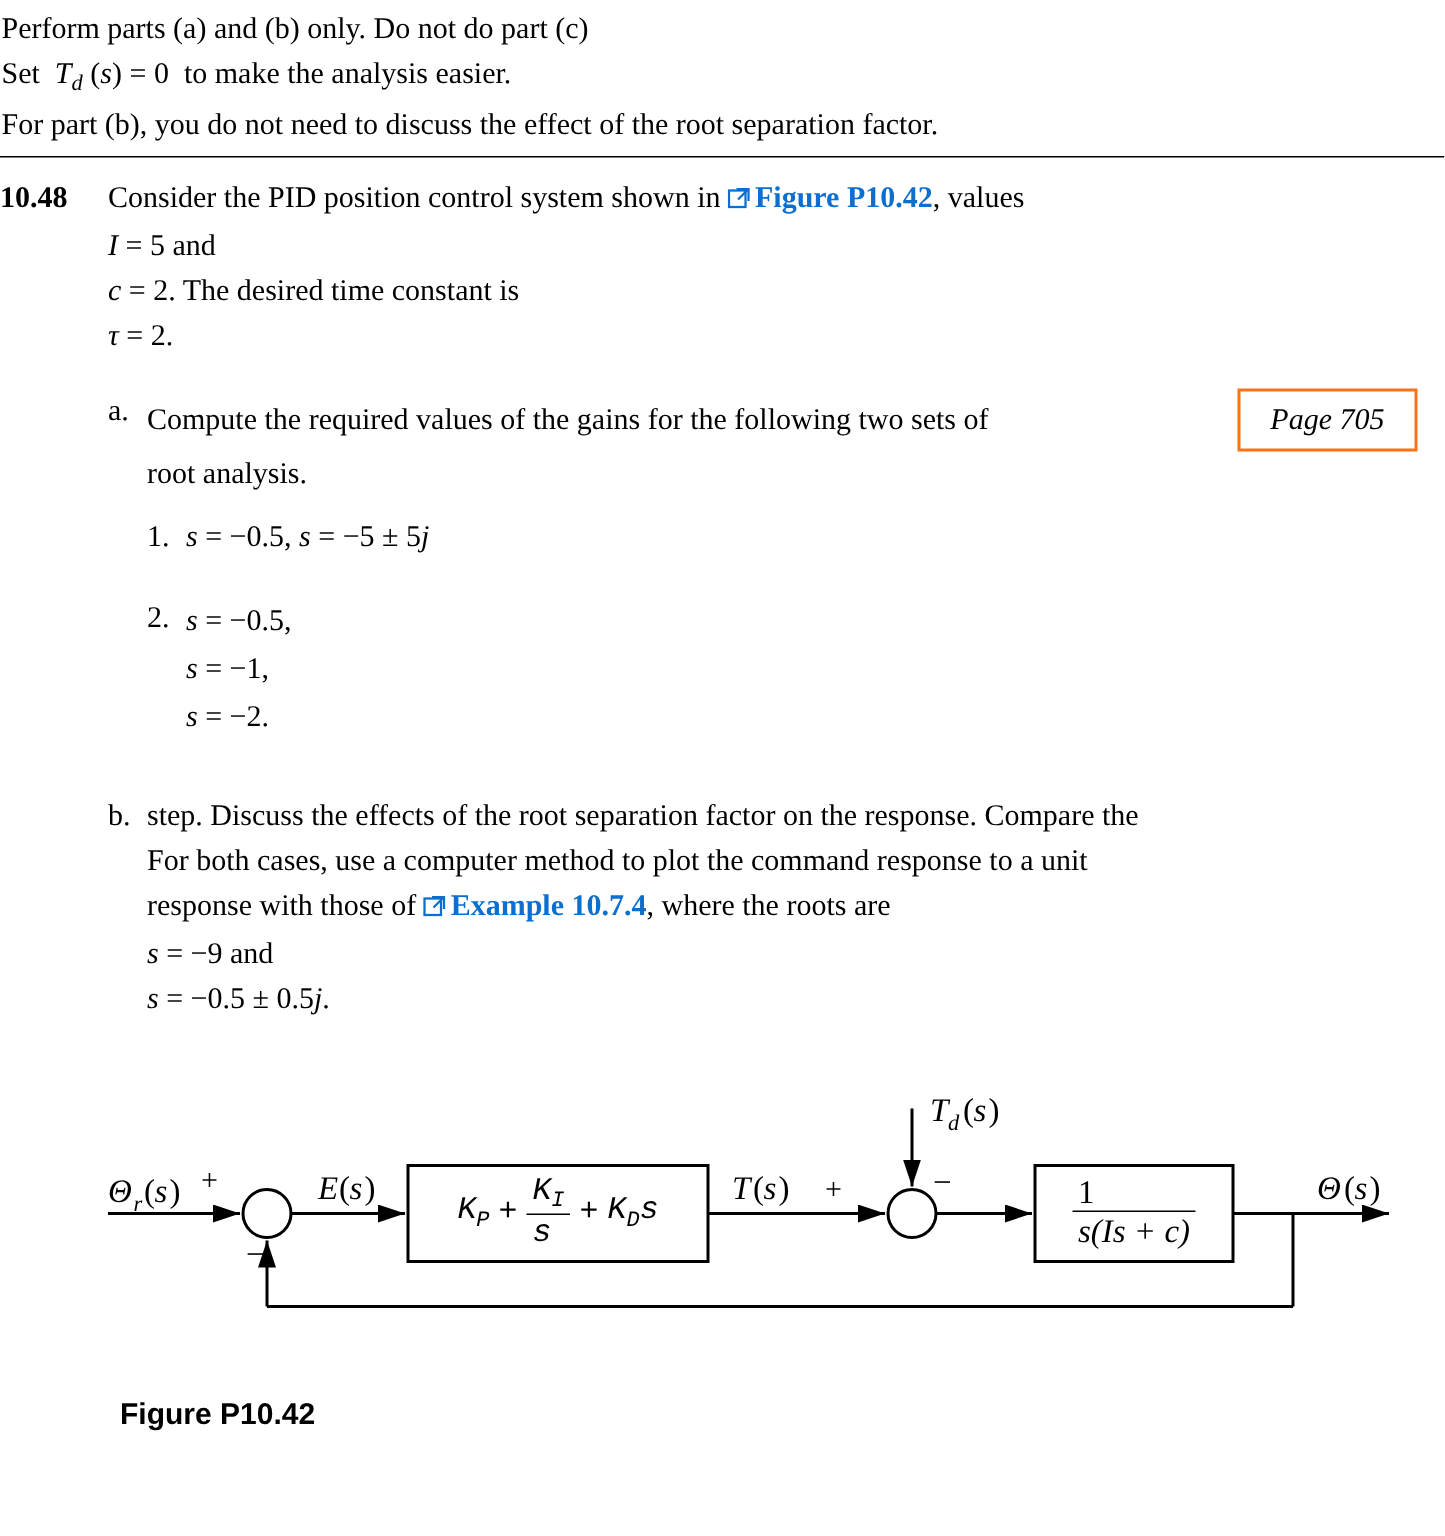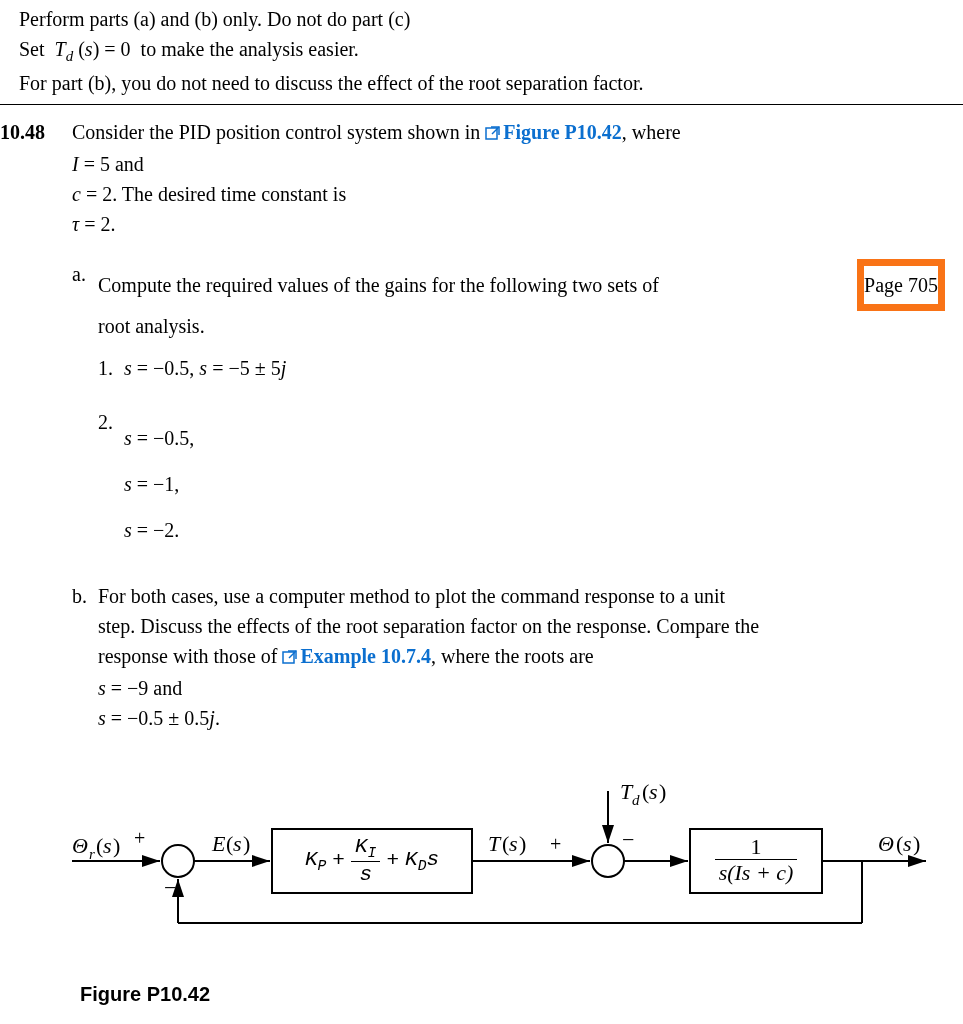--- a/index.html
+++ b/index.html
@@ -6,21 +6,21 @@
     font-family: Georgia, 'Times New Roman', serif;
     font-size: 20px;
     line-height: 1.5;
     color: #000;
     background: #fff;
     margin: 0;
     padding: 0;
     width: 963px;
   }
   .intro {
-    padding: 4px 8px 6px 19px;
+    padding: 4px 8px 6px 1px;
     border-bottom: 1px solid #000;
   }
   .problem {
     display: flex;
     align-items: flex-start;
     padding: 12px 8px 8px 0;
   }
   .problem-number {
     font-weight: bold;
     width: 72px;
@@ -66,25 +66,26 @@
   }
   .letter-label {
     width: 26px;
     flex: 0 0 26px;
   }
   .letter-content {
     flex: 1;
   }
   .page-badge {
     display: inline-block;
-    border: 7px solid #f97316;
-    padding: 4px 0;
+    border: 2px solid #f97316;
+    padding: 4px 20px;
     margin-left: 16px;
     white-space: nowrap;
     vertical-align: top;
+    font-style: italic;
   }
   .part-a-first {
     display: flex;
     align-items: center;
   }
   .part-a-first-text {
     flex: 1;
   }
   .num-item {
     display: flex;
@@ -92,37 +93,36 @@
   }
   .num-label {
     width: 26px;
     flex: 0 0 26px;
   }
   .num-content {
     flex: 1;
   }
   .stack-line {
     display: block;
-    margin-top: 16px;
+    margin-top: 2px;
   }
   .figure-wrap {
     margin-top: 40px;
     margin-bottom: 12px;
   }
   .figure-caption {
     font-family: Arial, Helvetica, sans-serif;
     font-weight: bold;
     font-size: 20px;
     margin-top: 28px;
     margin-left: 8px;
   }
   .frac {
     display: inline-block;
     vertical-align: middle;
-    text-align: center;
     font-style: italic;
   }
   .frac .num {
     display: block;
     border-bottom: 1px solid #000;
     padding: 0 4px;
     font-style: italic;
     line-height: 1.1;
   }
   .frac .den {
@@ -156,21 +156,21 @@
   <div class="problem-body">
 
     <div>
       <span>Consider the PID position control system shown in </span>
       <span class="external-icon">
         <svg viewBox="0 0 16 16">
             <rect x="1" y="3" width="11" height="11" fill="none" stroke="#0b6fcf" stroke-width="1.5"></rect>
             <path d="M6 2 h8 v8" fill="none" stroke="#0b6fcf" stroke-width="1.5"></path>
             <path d="M14 2 L7 9" stroke="#0b6fcf" stroke-width="1.5"></path>
           </svg>
-      </span><span class="link">Figure P10.42</span><span>, where</span>
+      </span><span class="link">Figure P10.42</span><span>, values</span>
     </div>
     <div class="math">I <span class="rm">= 5 and</span></div>
     <div class="math">c <span class="rm">= 2. The desired time constant is</span></div>
     <div class="math">τ <span class="rm">= 2.</span></div>
 
     <div class="ol-letter">
 
       <div class="letter-item">
         <div class="letter-label">a.</div>
         <div class="letter-content">
@@ -194,22 +194,22 @@
               <span class="stack-line">s <span class="rm">= −1,</span></span>
               <span class="stack-line">s <span class="rm">= −2.</span></span>
             </div>
           </div>
         </div>
       </div>
 
       <div class="letter-item" style="margin-top:36px">
         <div class="letter-label">b.</div>
         <div class="letter-content">
+          <div>step. Discuss the effects of the root separation factor on the response. Compare the</div>
           <div>For both cases, use a computer method to plot the command response to a unit</div>
-          <div>step. Discuss the effects of the root separation factor on the response. Compare the</div>
           <div>
             <span>response with those of </span>
             <span class="external-icon">
               <svg viewBox="0 0 16 16">
                   <rect x="1" y="3" width="11" height="11" fill="none" stroke="#0b6fcf" stroke-width="1.5"></rect>
                   <path d="M6 2 h8 v8" fill="none" stroke="#0b6fcf" stroke-width="1.5"></path>
                   <path d="M14 2 L7 9" stroke="#0b6fcf" stroke-width="1.5"></path>
                 </svg>
             </span><span class="link">Example 10.7.4</span><span>, where the roots are</span>
           </div>

